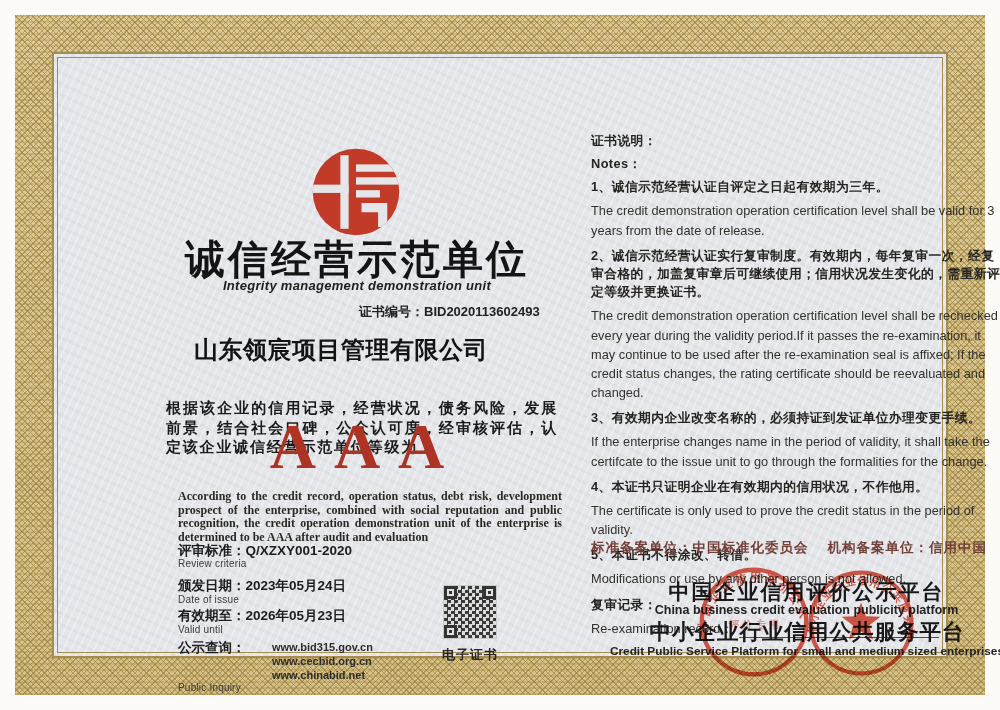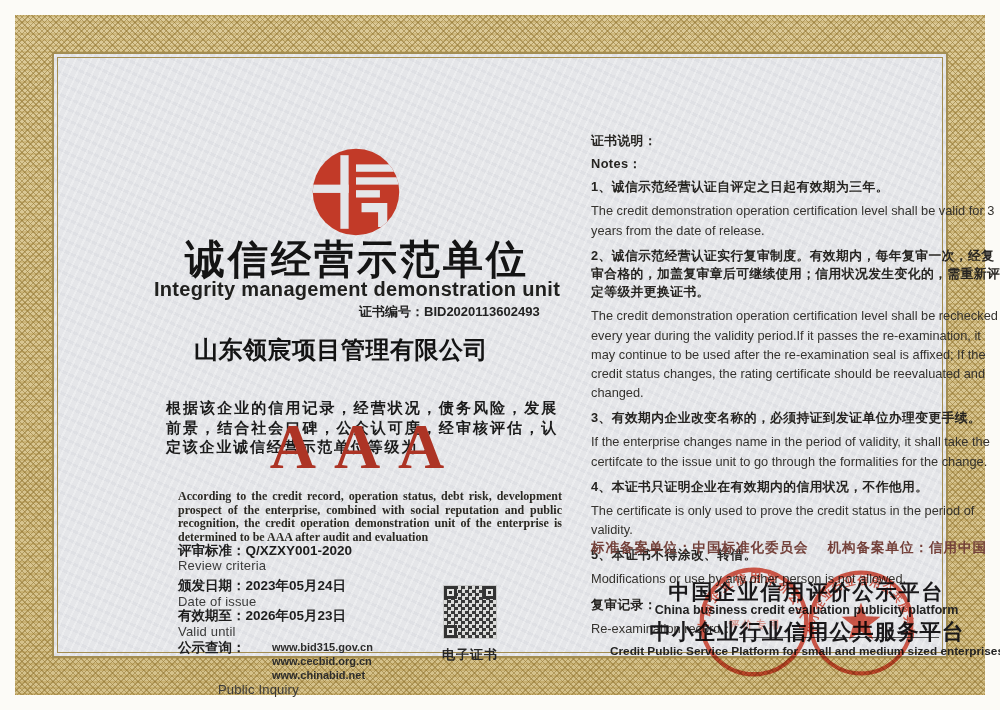--- a/index.html
+++ b/index.html
@@ -17,40 +17,40 @@
       repeating-linear-gradient(115deg, rgba(255,255,255,.28) 0 2px, rgba(255,255,255,0) 2px 7px),
       repeating-linear-gradient(25deg, rgba(140,145,165,.07) 0 3px, rgba(255,255,255,0) 3px 10px);}
   .paper::before{content:"";position:absolute;inset:3px;border:1px solid #a38d52;pointer-events:none;}
 
   .abs{position:absolute;}
   .ctr{text-align:center;}
 
   
   .logo{left:256px;top:92px;width:92px;height:92px;}
   .title-cn{left:60px;top:178px;width:486px;font-size:40px;font-weight:800;letter-spacing:3px;color:#141414;}
-  .title-en{left:60px;top:224px;width:486px;font-size:20px;font-weight:700;letter-spacing:.3px;color:#20201e;}
+  .title-en{left:60px;top:224px;width:486px;font-size:13px;font-weight:700;letter-spacing:.3px;color:#20201e;font-style:italic;}
   .cert-no{left:305px;top:249px;width:230px;font-size:13px;font-weight:700;color:#222;}
   .company{left:44px;top:280px;width:486px;font-size:24px;font-weight:800;letter-spacing:.5px;color:#131313;}
   .para-cn{left:112px;top:316px;width:392px;font-size:15px;font-weight:700;letter-spacing:1.8px;
            line-height:19.5px;text-align:justify;color:#1b1b1b;margin-top:28px;}
   .grade{left:60px;top:356px;width:486px;font-family:"Liberation Serif","DejaVu Serif",serif;
          font-size:64px;font-weight:700;color:#ad3425;letter-spacing:18px;text-indent:18px;}
   .para-en{left:124px;top:436px;width:384px;font-family:"Liberation Serif","DejaVu Serif",serif;
            font-size:12px;font-weight:700;line-height:13.5px;color:#2b2923;text-align:justify;}
   .kv{font-size:13.5px;font-weight:700;color:#1d1d1d;}
-  .kv-sub{font-size:13px;color:#3a3a3a;font-weight:400;letter-spacing:.2px;}
+  .kv-sub{font-size:10px;color:#3a3a3a;font-weight:400;letter-spacing:.2px;}
   .criteria{left:124px;top:488px;}
   .criteria-sub{left:124px;top:504px;}
   .issue{left:124px;top:523px;}
   .issue-sub{left:124px;top:540px;}
   .valid{left:124px;top:553px;}
   .valid-sub{left:124px;top:570px;}
   .inq{left:124px;top:585px;font-family:Liberation Mono, monospace;}
   .urls{left:218px;top:586px;font-size:11px;font-weight:600;color:#2c2c2c;line-height:14px;}
-  .inq-sub{left:124px;top:628px;margin-left:40px;}
+  .inq-sub{left:124px;top:628px;}
   .qr{left:390px;top:532px;width:52px;height:52px;
       background:repeating-conic-gradient(#3a3a3a 0% 25%, #dcdcda 0% 50%) 0 0/7px 7px;
       outline:1px solid #c9c9c9;}
   .fp{position:absolute;width:13px;height:13px;border:3px solid #333;background:#e2e2e0;box-sizing:border-box;}
   .fp i{position:absolute;inset:2px;background:#333;}
   .fp.tl{left:0;top:0;} .fp.tr{right:0;top:0;} .fp.bl{left:0;bottom:0;}
   .eqr{left:384px;top:592px;width:64px;font-size:13px;font-weight:700;letter-spacing:1px;color:#262626;}
 
   
   .notes{left:537px;top:78px;width:414px;font-size:12.8px;line-height:1.42;color:#34322e;}

